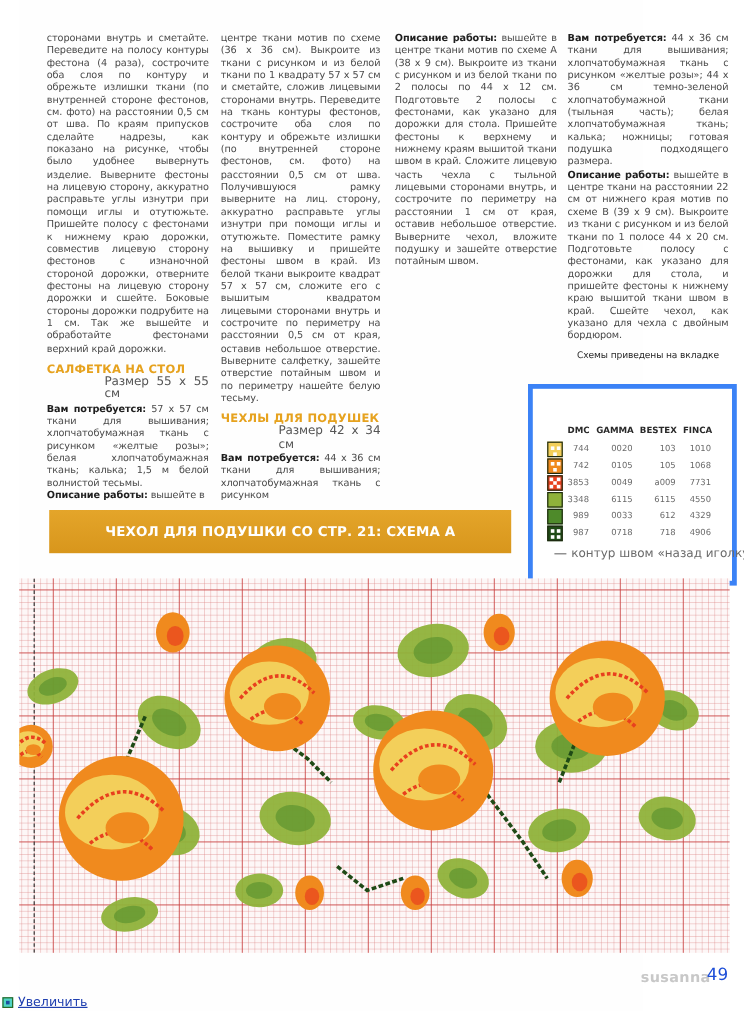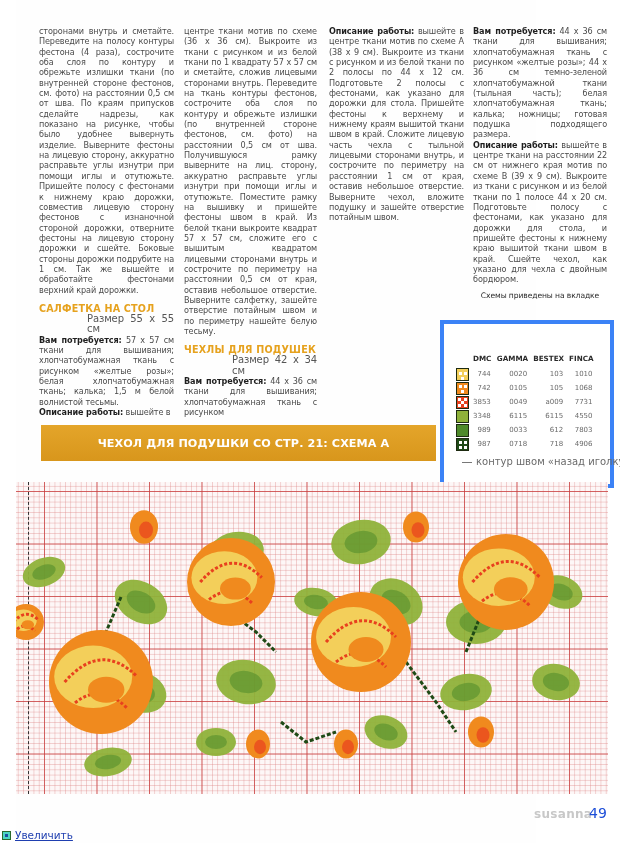--- a/index.html
+++ b/index.html
@@ -39,21 +39,21 @@
   .key td.sw { padding: 0; width: 15px; }
   .swatch { width: 13px; height: 13px; border: 1px solid #1d2a10; box-sizing: border-box; position: relative; }
   .swatch .dot { position: absolute; width: 3px; height: 3px; background: #fff; }
   .key .legend { position: absolute; left: 18px; top: 132px; font-size: 10px; color: #6a6a6a; white-space: nowrap; }
   .key .legend .line { display: inline-block; width: 10px; height: 1px; background: #777; vertical-align: middle; margin-right: 4px; }
 
   
   .banner {
     position: absolute; left: 25px; top: 425px; width: 385px; height: 36px;
     background: linear-gradient(180deg, #e4a52a 0%, #d8961c 100%);
-    display: flex; align-items: center; justify-content: center; padding-left: 10px;
+    display: flex; align-items: center; justify-content: center;
   }
   .banner span { color: #fff; font-weight: bold; font-size: 11.2px; letter-spacing: 0.1px; }
 
   
   .chart {
     position: absolute; left: 0; top: 482px; width: 592px; height: 312px;
     background-color: #fdf7f7;
     background-image:
       linear-gradient(90deg, rgba(200,60,60,0.75) 1px, transparent 1px),
       linear-gradient(0deg, rgba(200,60,60,0.75) 1px, transparent 1px),
@@ -173,21 +173,21 @@
             <td>6115</td>
             <td>4550</td>
           </tr>
           <tr>
             <td class="sw">
               <div class="swatch" style="background: rgb(78, 138, 42);"></div>
             </td>
             <td>989</td>
             <td>0033</td>
             <td>612</td>
-            <td>7803</td>
+            <td>4329</td>
           </tr>
           <tr>
             <td class="sw">
               <div class="swatch" style="background: rgb(31, 74, 22);">
                 <span class="dot" style="left: 2px; top: 2px;"></span>
                 <span class="dot" style="left: 7px; top: 2px;"></span>
                 <span class="dot" style="left: 2px; top: 7px;"></span>
                 <span class="dot" style="left: 7px; top: 7px;"></span>
               </div>
             </td>

